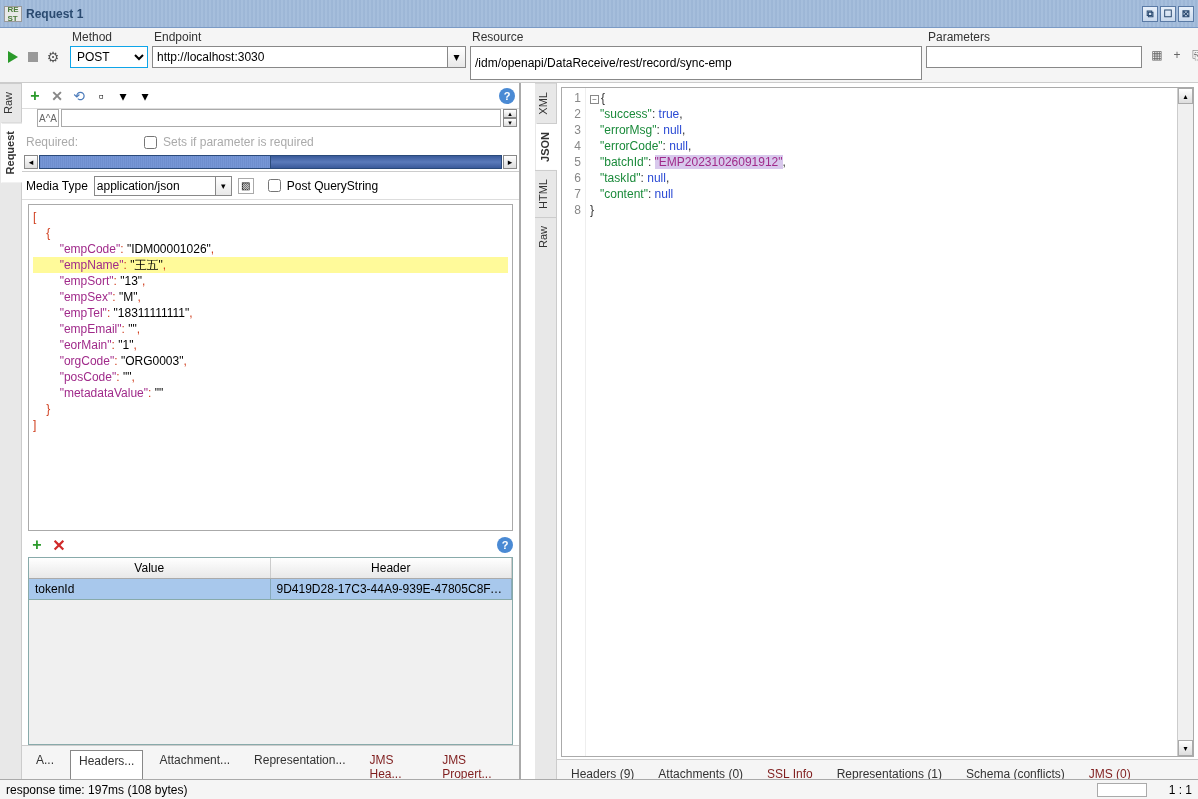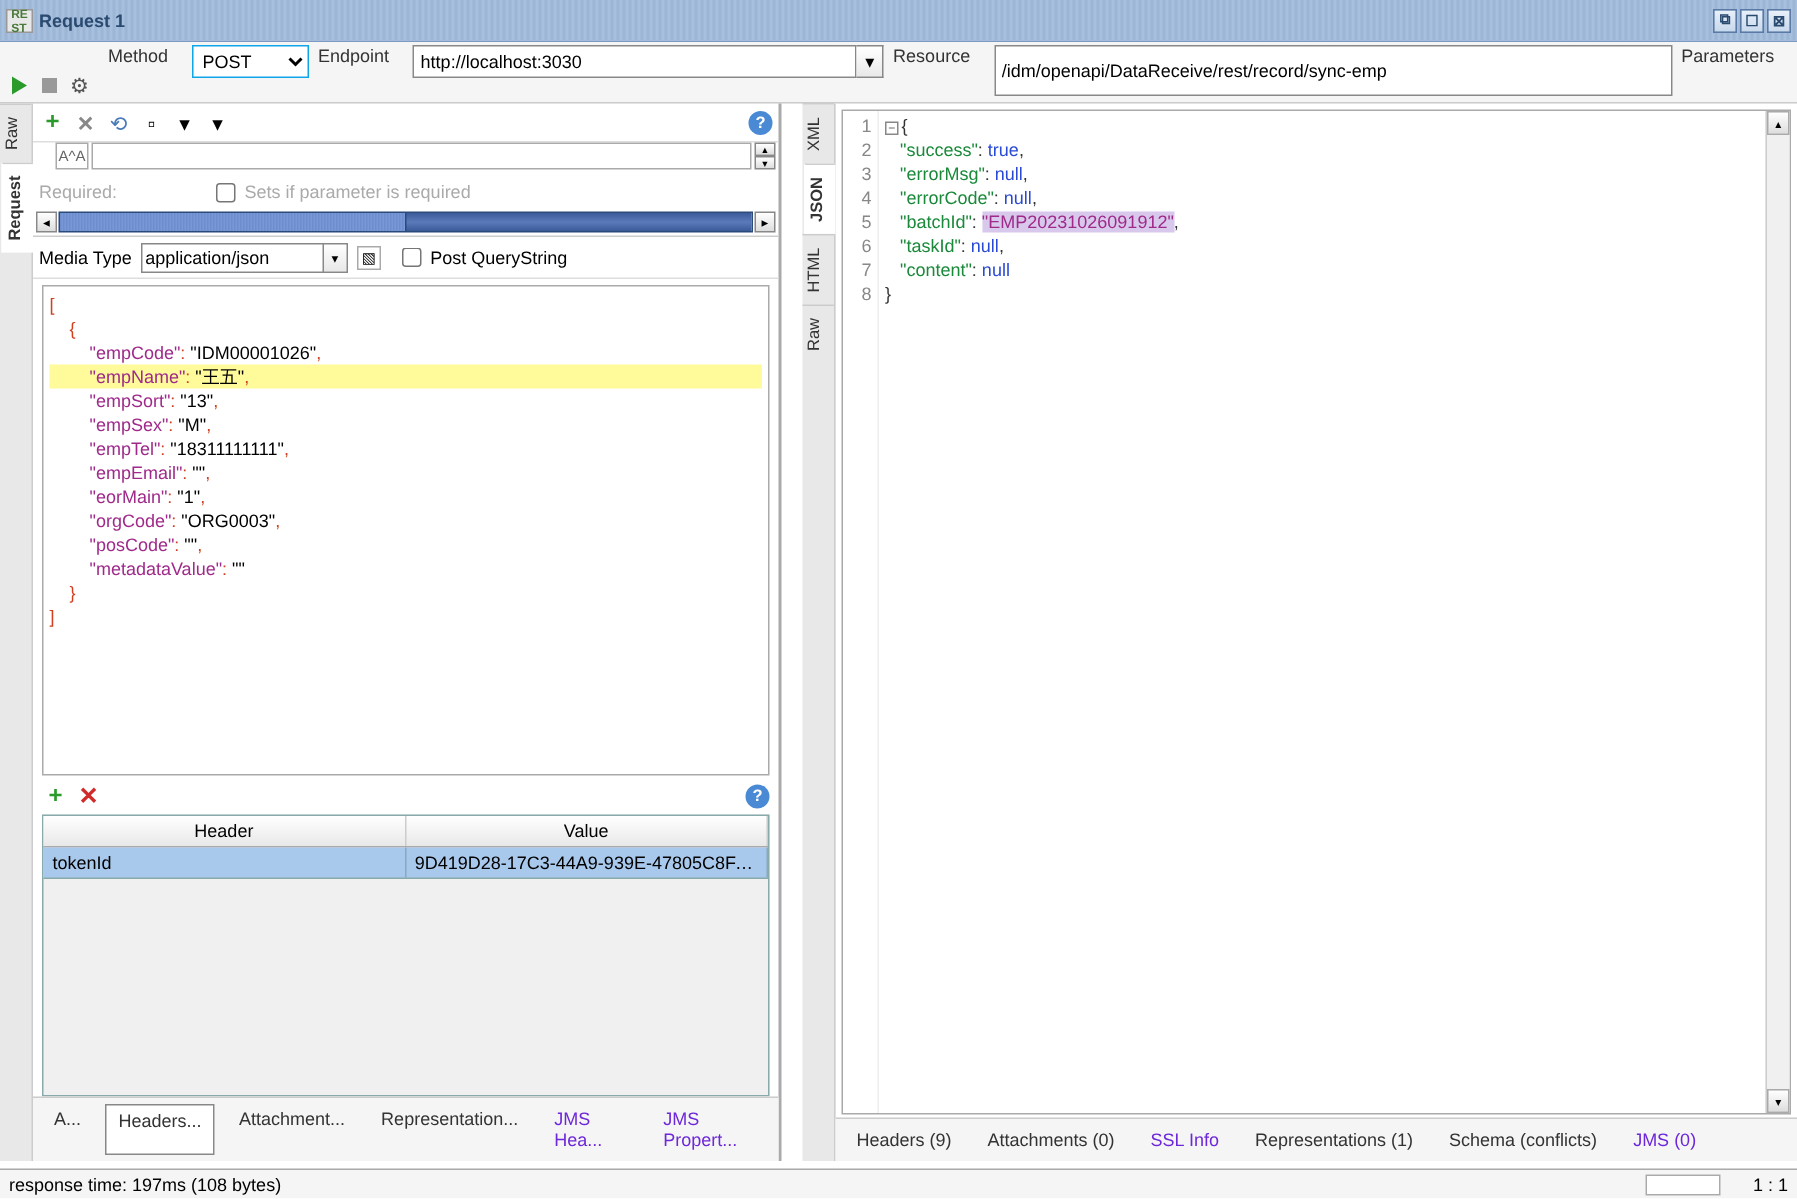--- a/index.html
+++ b/index.html
@@ -13,21 +13,21 @@
 .title-btn { width: 16px; height: 16px; border: 1px solid #5a7aa5; background: linear-gradient(#e8f0fa, #c8d8ec); display: flex; align-items: center; justify-content: center; cursor: pointer; font-size: 10px; color: #2a4a70; font-weight: bold; }
 
 
 .toolbar-row { display: flex; align-items: flex-start; padding: 2px 4px; gap: 4px; border-bottom: 1px solid #ccc; background: #f5f5f5; }
 .run-controls { display: flex; align-items: flex-end; gap: 2px; padding-top: 18px; padding-right: 4px; }
 .run-btn { width: 18px; height: 18px; display: flex; align-items: center; justify-content: center; cursor: pointer; }
 .play-icon { width: 0; height: 0; border-left: 10px solid #2a9a2a; border-top: 6px solid transparent; border-bottom: 6px solid transparent; }
 .stop-icon { width: 10px; height: 10px; background: #999; }
 .cog-icon { font-size: 14px; color: #555; }
 
-.field-group { display: flex; gap: 16px; }
+.field-group { display: flex; flex-direction: column; gap: 2px; }
 .field-label { font-size: 12px; color: #333; padding-left: 2px; }
 .method-select { width: 78px; height: 22px; border: 1px solid #0ea5e9; background: #fff; padding: 0 2px; }
 .endpoint-input { width: 296px; height: 22px; border: 1px solid #888; padding: 0 4px; background: #fff; }
 .endpoint-wrap { display: flex; }
 .endpoint-dd { width: 18px; height: 22px; border: 1px solid #888; border-left: none; background: linear-gradient(#fff,#e8e8e8); display: flex; align-items: center; justify-content: center; cursor: pointer; }
 .resource-input { width: 452px; height: 22px; border: 1px solid #888; padding: 16px 4px; background: #fff; }
 .params-input { width: 216px; height: 22px; border: 1px solid #888; padding: 0 4px; background: #fff; }
 .toolbar-icons-right { display: flex; align-items: flex-end; gap: 6px; padding-top: 18px; padding-left: 4px; }
 .mini-icon { width: 14px; height: 14px; color: #666; cursor: pointer; display: flex; align-items: center; justify-content: center; font-size: 12px; }
 
@@ -79,21 +79,21 @@
 
 .header-table { border: 1px solid #8aa; margin: 0 6px; height: 188px; background: #f0f0f0; }
 .ht-head { display: flex; background: linear-gradient(#fff,#e8e8e8); border-bottom: 1px solid #aaa; }
 .ht-head div { flex: 1; text-align: center; padding: 3px 0; border-right: 1px solid #ccc; }
 .ht-row { display: flex; background: #a8c8ec; border-bottom: 1px solid #8aa; }
 .ht-row div { flex: 1; padding: 3px 6px; border-right: 1px solid #8ab; overflow: hidden; white-space: nowrap; text-overflow: ellipsis; }
 
 .bottom-tabs { display: flex; gap: 8px; padding: 4px 6px; border-top: 1px solid #ccc; background: #f5f5f5; }
 .btab { padding: 3px 8px; cursor: pointer; color: #333; }
 .btab.active { border: 1px solid #888; background: #fff; }
-.btab.disabled { color: #6d28d9; }
+.btab.disabled { color: #7f1d1d; }
 
 
 .right-pane { flex: 1; display: flex; position: relative; border-left: 1px solid #aaa; }
 .right-tabs { width: 22px; background: #e8e8e8; border-right: 1px solid #ccc; display: flex; flex-direction: column; margin-left: 14px; }
 .right-content { flex: 1; display: flex; flex-direction: column; }
 .response-editor { flex: 1; border: 1px solid #aaa; margin: 4px 4px 2px 4px; background: #fff; font-family: Consolas, monospace; font-size: 12px; position: relative; display: flex; }
 .gutter { width: 24px; background: #fff; border-right: 1px solid #eee; text-align: right; padding: 2px 4px 0 0; color: #888; }
 .gutter div { line-height: 16px; }
 .resp-lines { flex: 1; padding: 2px 4px; }
 .resp-lines .line { line-height: 16px; white-space: pre; }
@@ -212,22 +212,22 @@
         <span>Post QueryString</span>
       </div>
       <div class="body-editor" id="body-editor"><div class="line"><span class="jbrace">[</span></div><div class="line">    <span class="jbrace">{</span></div><div class="line">        <span class="jkey">"empCode"</span><span class="jpunc">:</span> "IDM00001026"<span class="jpunc">,</span></div><div class="line hl">        <span class="jkey">"empName"</span><span class="jpunc">:</span> "王五"<span class="jpunc">,</span></div><div class="line">        <span class="jkey">"empSort"</span><span class="jpunc">:</span> "13"<span class="jpunc">,</span></div><div class="line">        <span class="jkey">"empSex"</span><span class="jpunc">:</span> "M"<span class="jpunc">,</span></div><div class="line">        <span class="jkey">"empTel"</span><span class="jpunc">:</span> "18311111111"<span class="jpunc">,</span></div><div class="line">        <span class="jkey">"empEmail"</span><span class="jpunc">:</span> ""<span class="jpunc">,</span></div><div class="line">        <span class="jkey">"eorMain"</span><span class="jpunc">:</span> "1"<span class="jpunc">,</span></div><div class="line">        <span class="jkey">"orgCode"</span><span class="jpunc">:</span> "ORG0003"<span class="jpunc">,</span></div><div class="line">        <span class="jkey">"posCode"</span><span class="jpunc">:</span> ""<span class="jpunc">,</span></div><div class="line">        <span class="jkey">"metadataValue"</span><span class="jpunc">:</span> ""</div><div class="line">    <span class="jbrace">}</span></div><div class="line"><span class="jbrace">]</span></div></div>
       <div class="hdr-toolbar">
         <span class="tb-icon plus-green">+</span>
         <span class="tb-icon x-red">✕</span>
         <span class="help-icon">?</span>
       </div>
       <div class="header-table">
         <div class="ht-head">
+          <div>Value</div>
           <div>Header</div>
-          <div>Value</div>
         </div>
         <div class="ht-row">
           <div>tokenId</div>
           <div>9D419D28-17C3-44A9-939E-47805C8FAC...</div>
         </div>
       </div>
       <div class="bottom-tabs">
         <span class="btab">A...</span>
         <span class="btab active">Headers...</span>
         <span class="btab">Attachment...</span>

